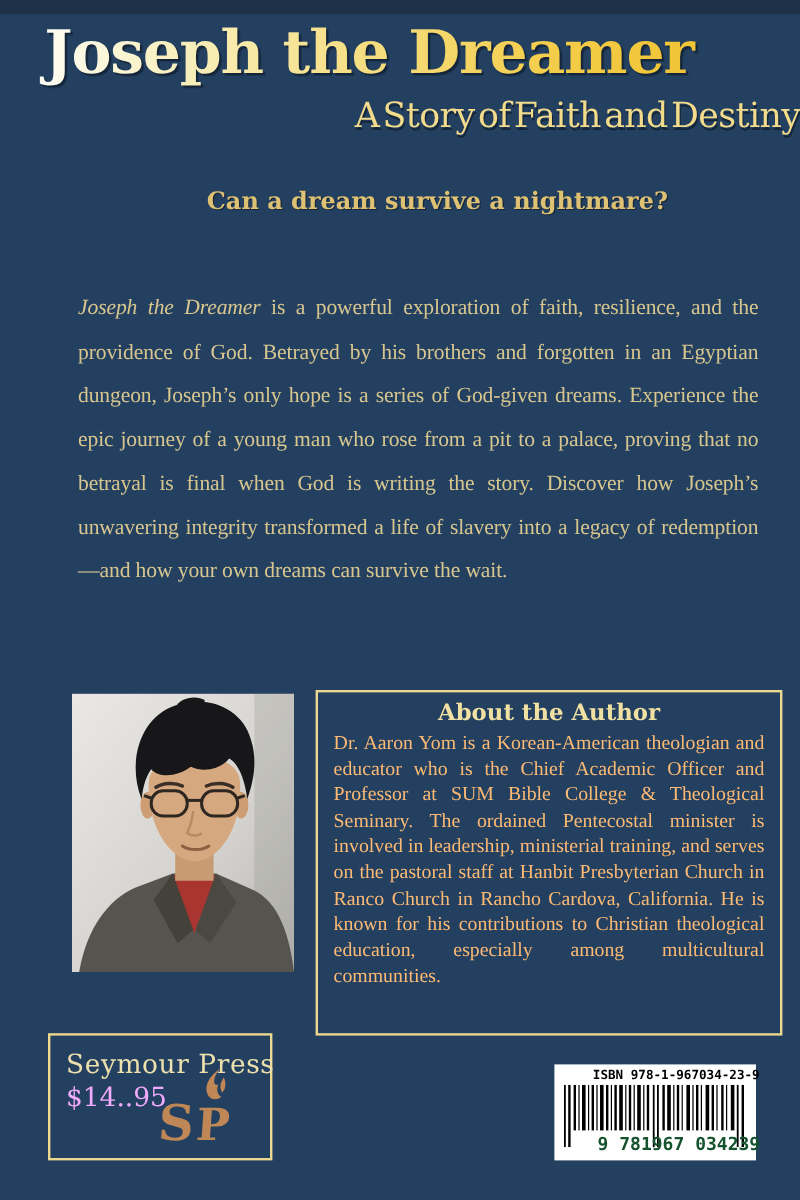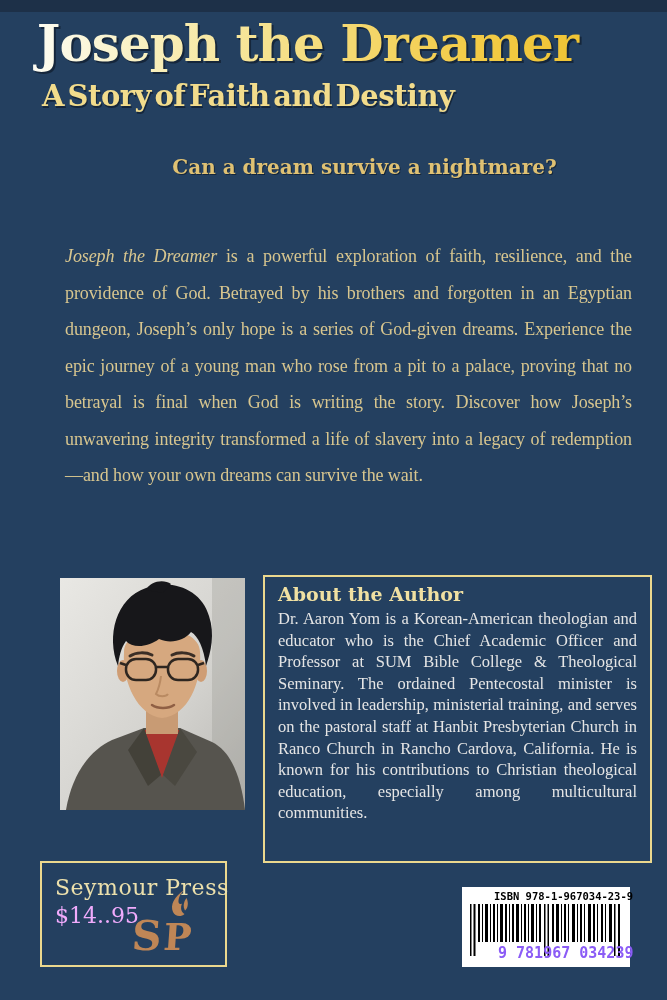--- a/index.html
+++ b/index.html
@@ -19,23 +19,23 @@
     font-family:"DejaVu Serif", serif; font-weight:bold;
     font-size:50px; letter-spacing:-1px;
     color:#f4d460;
     background:linear-gradient(90deg,#fdfdf6 4%,#f8eeb8 24%,#f5dd80 46%,#f3cc48 70%,#eec02c 94%);
     -webkit-background-clip:text; background-clip:text;
     -webkit-text-fill-color:transparent;
     filter:drop-shadow(2px 2px 0 #15263b);
   }
   .subtitle {
     position:absolute; top:79px; left:0; width:100%;
-    text-align:left; padding-left:42px; box-sizing:border-box;
+    text-align:right; padding-left:42px; box-sizing:border-box;
     white-space:nowrap;
-    font-family:"DejaVu Serif", serif; font-weight:bold;
+    font-family:"DejaVu Serif", serif; font-weight:normal;
     font-size:29px; word-spacing:-6px; letter-spacing:-0.5px;
     color:#f2dc8c; text-shadow:1px 2px 0 #15263b;
   }
   .tagline {
     position:absolute; top:155px; left:0; width:100%;
     text-align:center; padding-left:62px; box-sizing:border-box;
     white-space:nowrap;
     font-family:"DejaVu Serif", serif; font-weight:bold;
     font-size:20px; color:#dfc173; text-shadow:1px 1px 0 #15263b;
   }
@@ -50,25 +50,25 @@
     position:absolute; left:60px; top:578px; width:185px; height:232px;
   }
   .photo svg { display:block; width:100%; height:100%; }
 
   .about-box {
     position:absolute; left:263px; top:575px; width:389px; height:288px;
     border:2px solid #ecd88e; box-sizing:border-box;
     padding:6px 13px 0 13px;
   }
   .about-heading {
-    text-align:left; font-family:"DejaVu Serif", serif;
+    text-align:center; font-family:"DejaVu Serif", serif;
     font-weight:bold; font-size:19px; color:#f0e0a2; margin-bottom:3px;
   }
   .about-body {
-    font-size:16.5px; line-height:21.6px; color:#e5e5e5;
+    font-size:16.5px; line-height:21.6px; color:#fdba74;
     text-align:justify;
   }
 
   .publisher-box {
     position:absolute; left:40px; top:861px; width:187px; height:106px;
     border:2px solid #ecd88e; box-sizing:border-box;
   }
   .publisher-name {
     position:absolute; left:13px; top:12px;
     font-family:"DejaVu Serif", serif; font-size:22px;
@@ -95,21 +95,21 @@
   }
   .bc-label {
     position:absolute; top:3px; left:0; right:0; text-align:center;
     font-family:"DejaVu Sans Mono", monospace; font-size:10.5px;
     font-weight:bold; color:#000; white-space:nowrap;margin-left:32px;
   }
   .bc-bars { position:absolute; top:17px; left:6px; }
   .bc-digits {
     position:absolute; top:57px; left:0; right:0; text-align:center;
     font-family:"DejaVu Sans Mono", monospace; font-size:15px;
-    font-weight:bold; color:#8b5cf6; white-space:nowrap;padding-left:36px;
+    font-weight:bold; color:#14532d; white-space:nowrap;padding-left:36px;
   }
 </style>
 </head>
 <body>
 
 <div class="page">
 
   <div class="top-strip"></div>
 
   <div class="title">Joseph the Dreamer</div>

